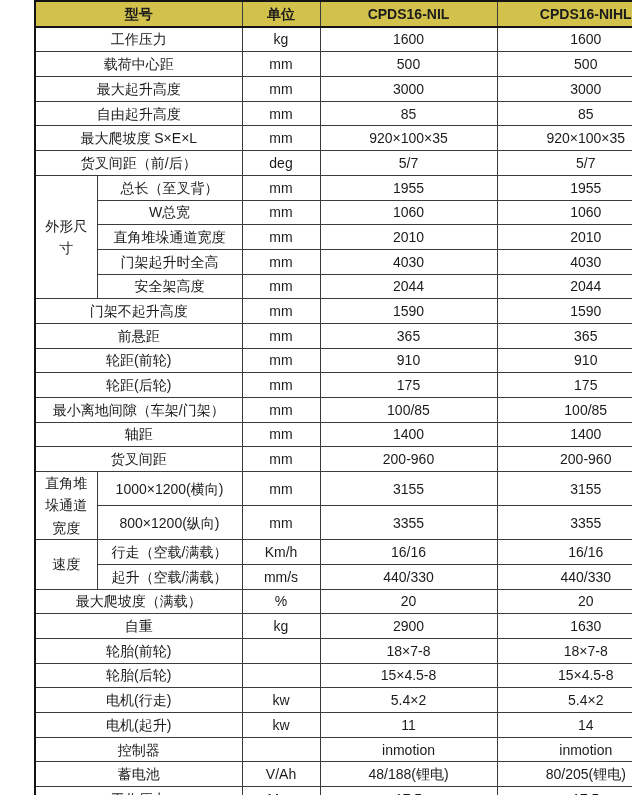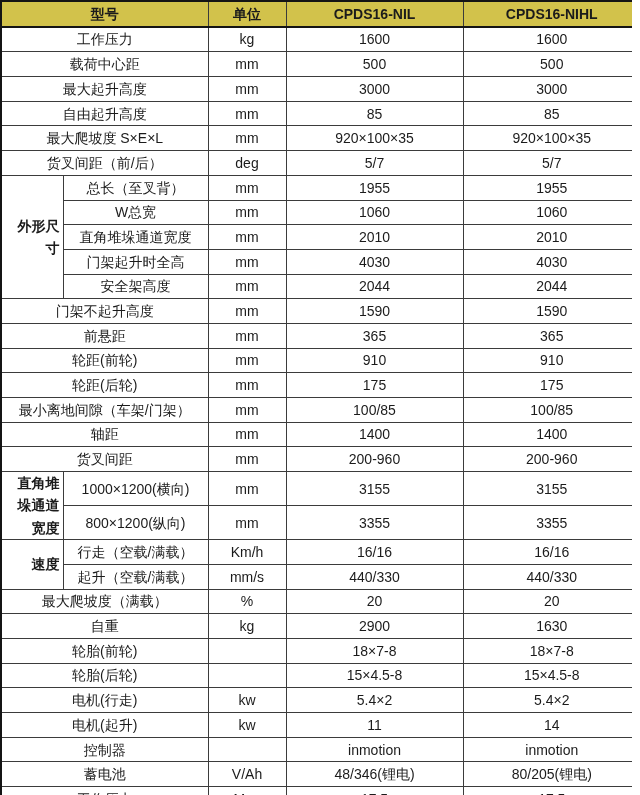--- a/index.html
+++ b/index.html
@@ -5,20 +5,21 @@
   html, body {
     margin: 0;
     padding: 0;
     background: #ffffff;
   }
   .sheet {
     width: 632px;
     height: 795px;
     box-sizing: border-box;
     overflow: hidden;
+    padding-left: 34px;
   }
   table.spec {
     width: 640px;
     height: 795px;
     border-collapse: collapse;
     table-layout: fixed;
     border: 2px solid var(--border-outer, #141414);
     background: var(--body-bg, #ffffff);
     font-family: "Liberation Sans", "DejaVu Sans", sans-serif;
     font-size: 14px;
@@ -34,25 +35,24 @@
     overflow: hidden;
     white-space: nowrap;
     line-height: 1.15;
   }
   table.spec thead th {
     background: var(--header-bg, #d2c24b);
     font-weight: 700;
     border-bottom: 2px solid var(--border-outer, #141414);
   }
   table.spec td.group-label {
-    font-weight: 700;
+    font-weight: 400;
     white-space: normal;
     line-height: 1.6;
     padding: 0 3px;
-    text-align: right;
   }
   table.spec td.row-label {
     font-weight: 400;
   }
   table.spec td.value-cell,
   table.spec td.unit-cell {
     font-weight: 400;
   }
 </style>
 </head>
@@ -249,21 +249,21 @@
         </tr>
         <tr>
           <td class="row-label" colspan="2">控制器</td>
           <td class="unit-cell"></td>
           <td class="value-cell">inmotion</td>
           <td class="value-cell">inmotion</td>
         </tr>
         <tr>
           <td class="row-label" colspan="2">蓄电池</td>
           <td class="unit-cell">V/Ah</td>
-          <td class="value-cell">48/346(锂电)</td>
+          <td class="value-cell">48/188(锂电)</td>
           <td class="value-cell">80/205(锂电)</td>
         </tr>
         <tr>
           <td class="row-label" colspan="2">工作压力</td>
           <td class="unit-cell">Mpa</td>
           <td class="value-cell">17.5</td>
           <td class="value-cell">17.5</td>
         </tr>
       </tbody>
   </table>

